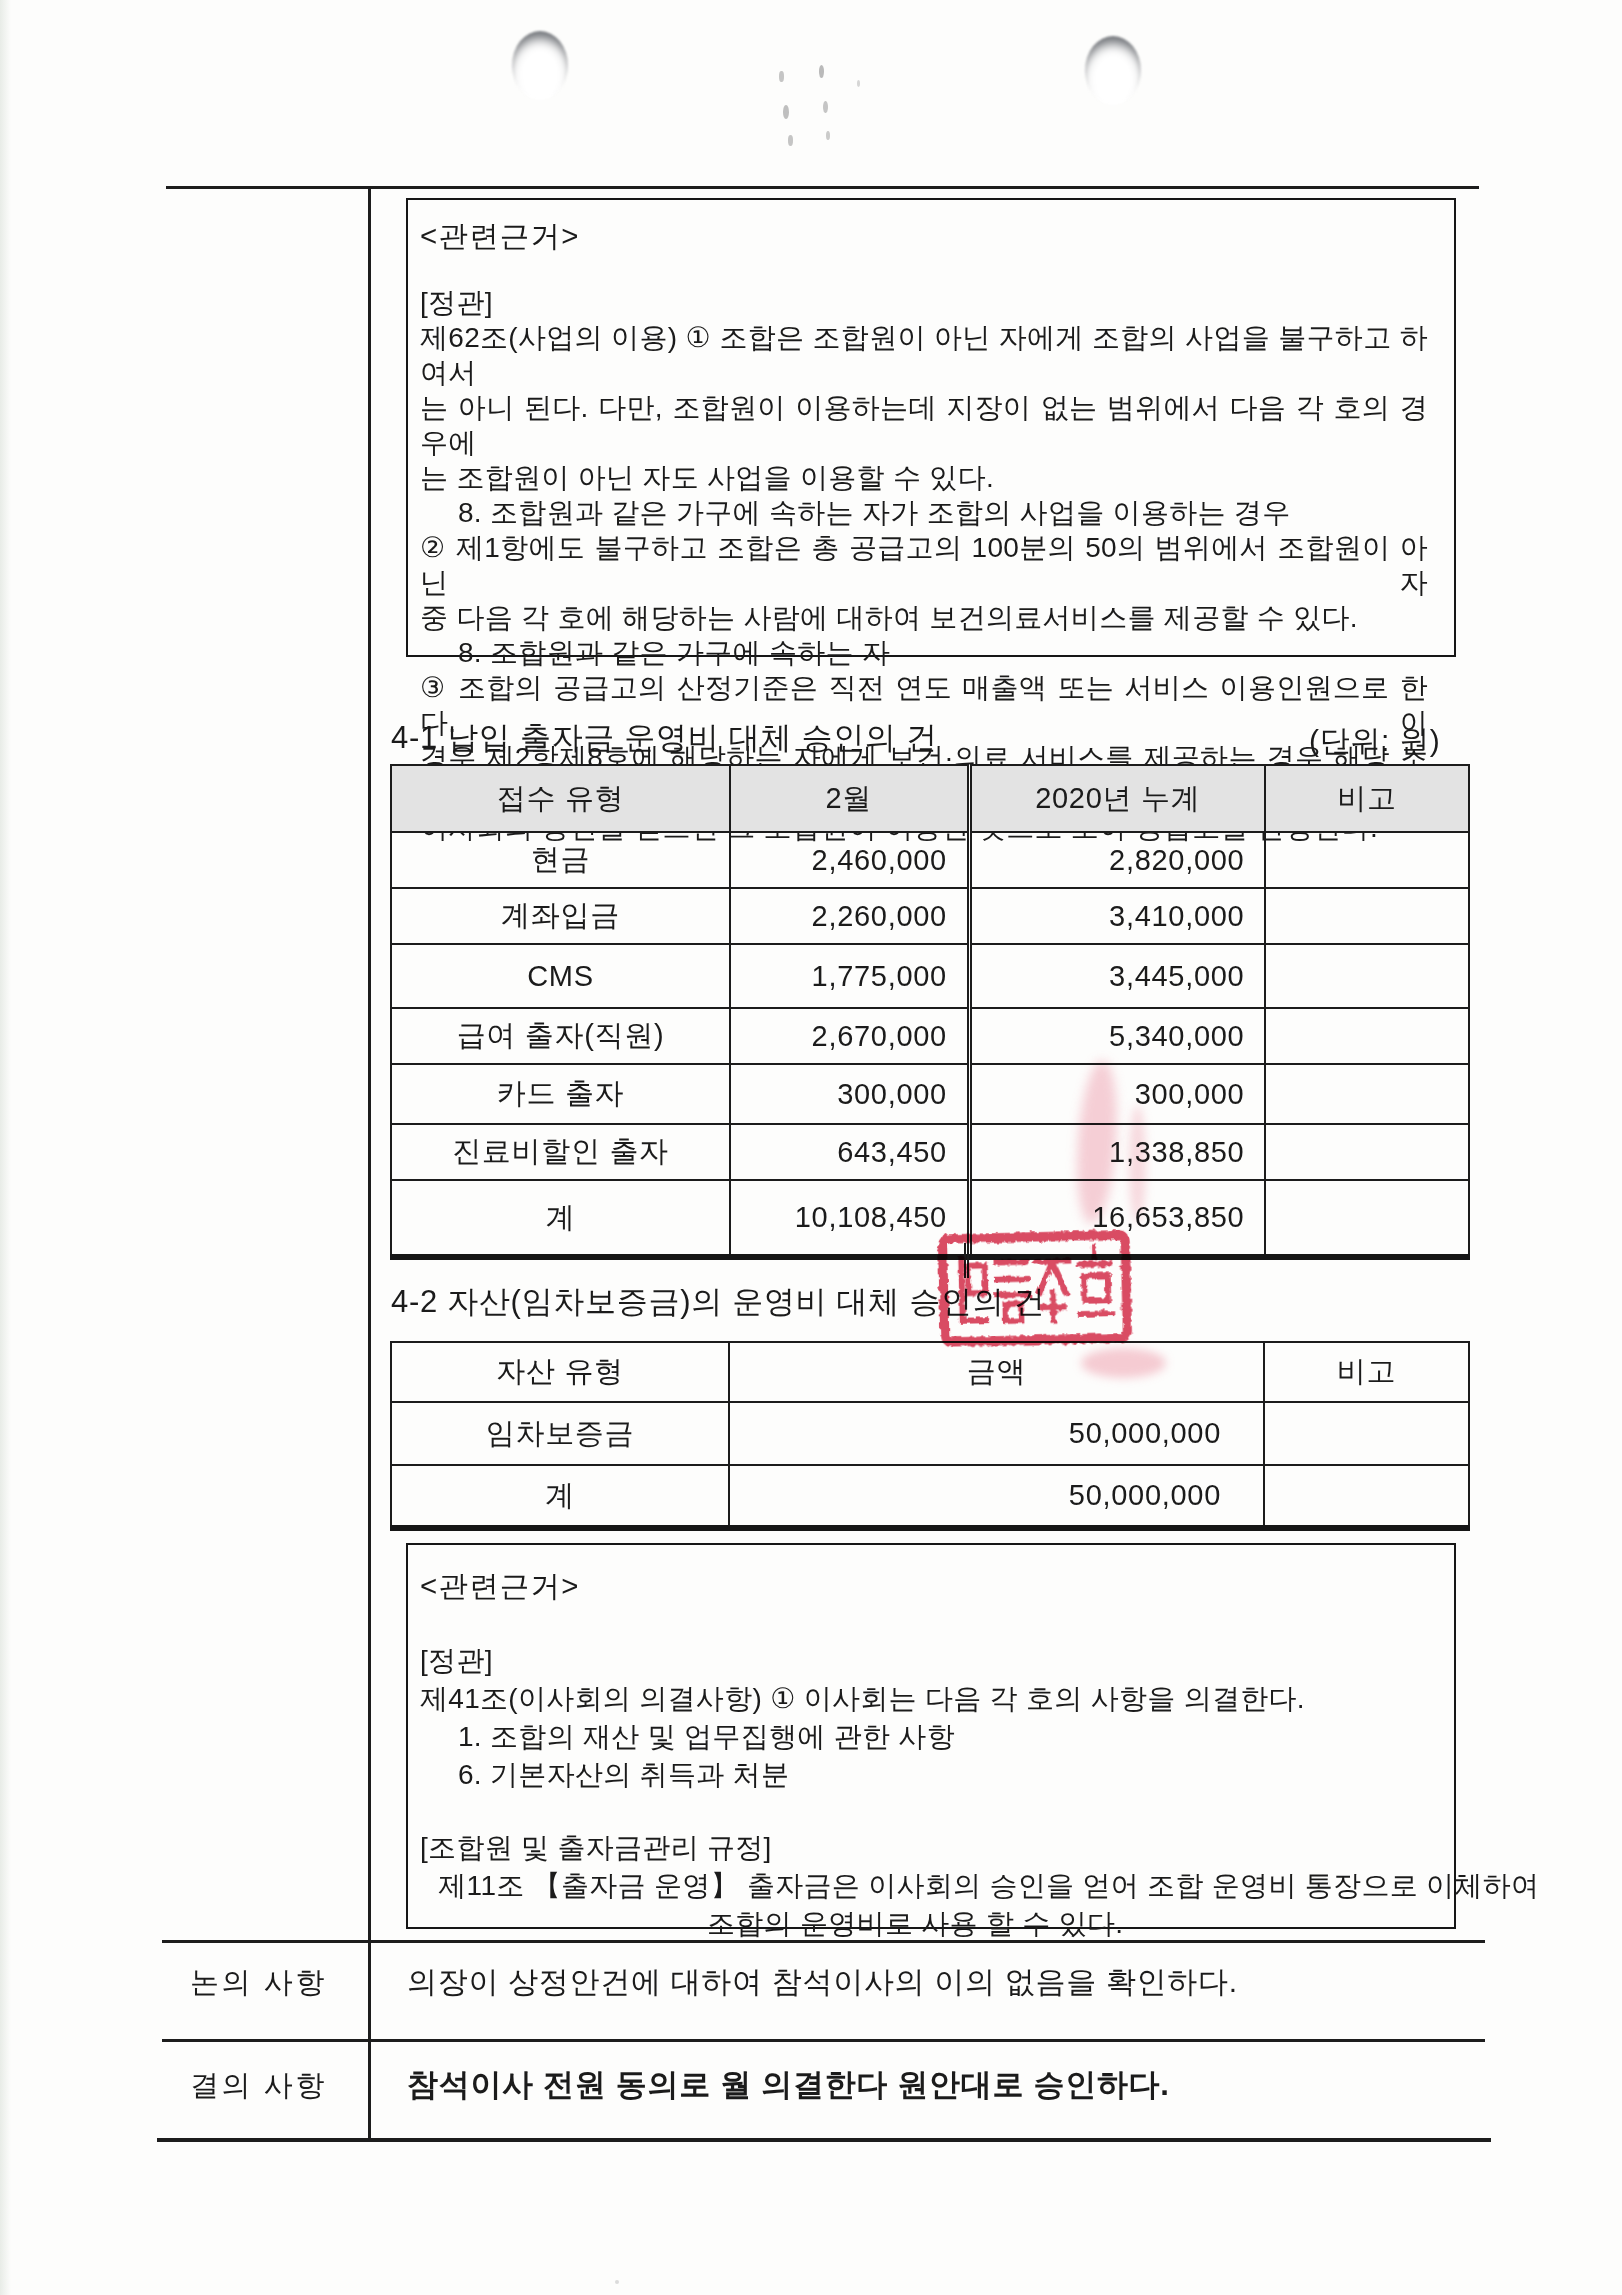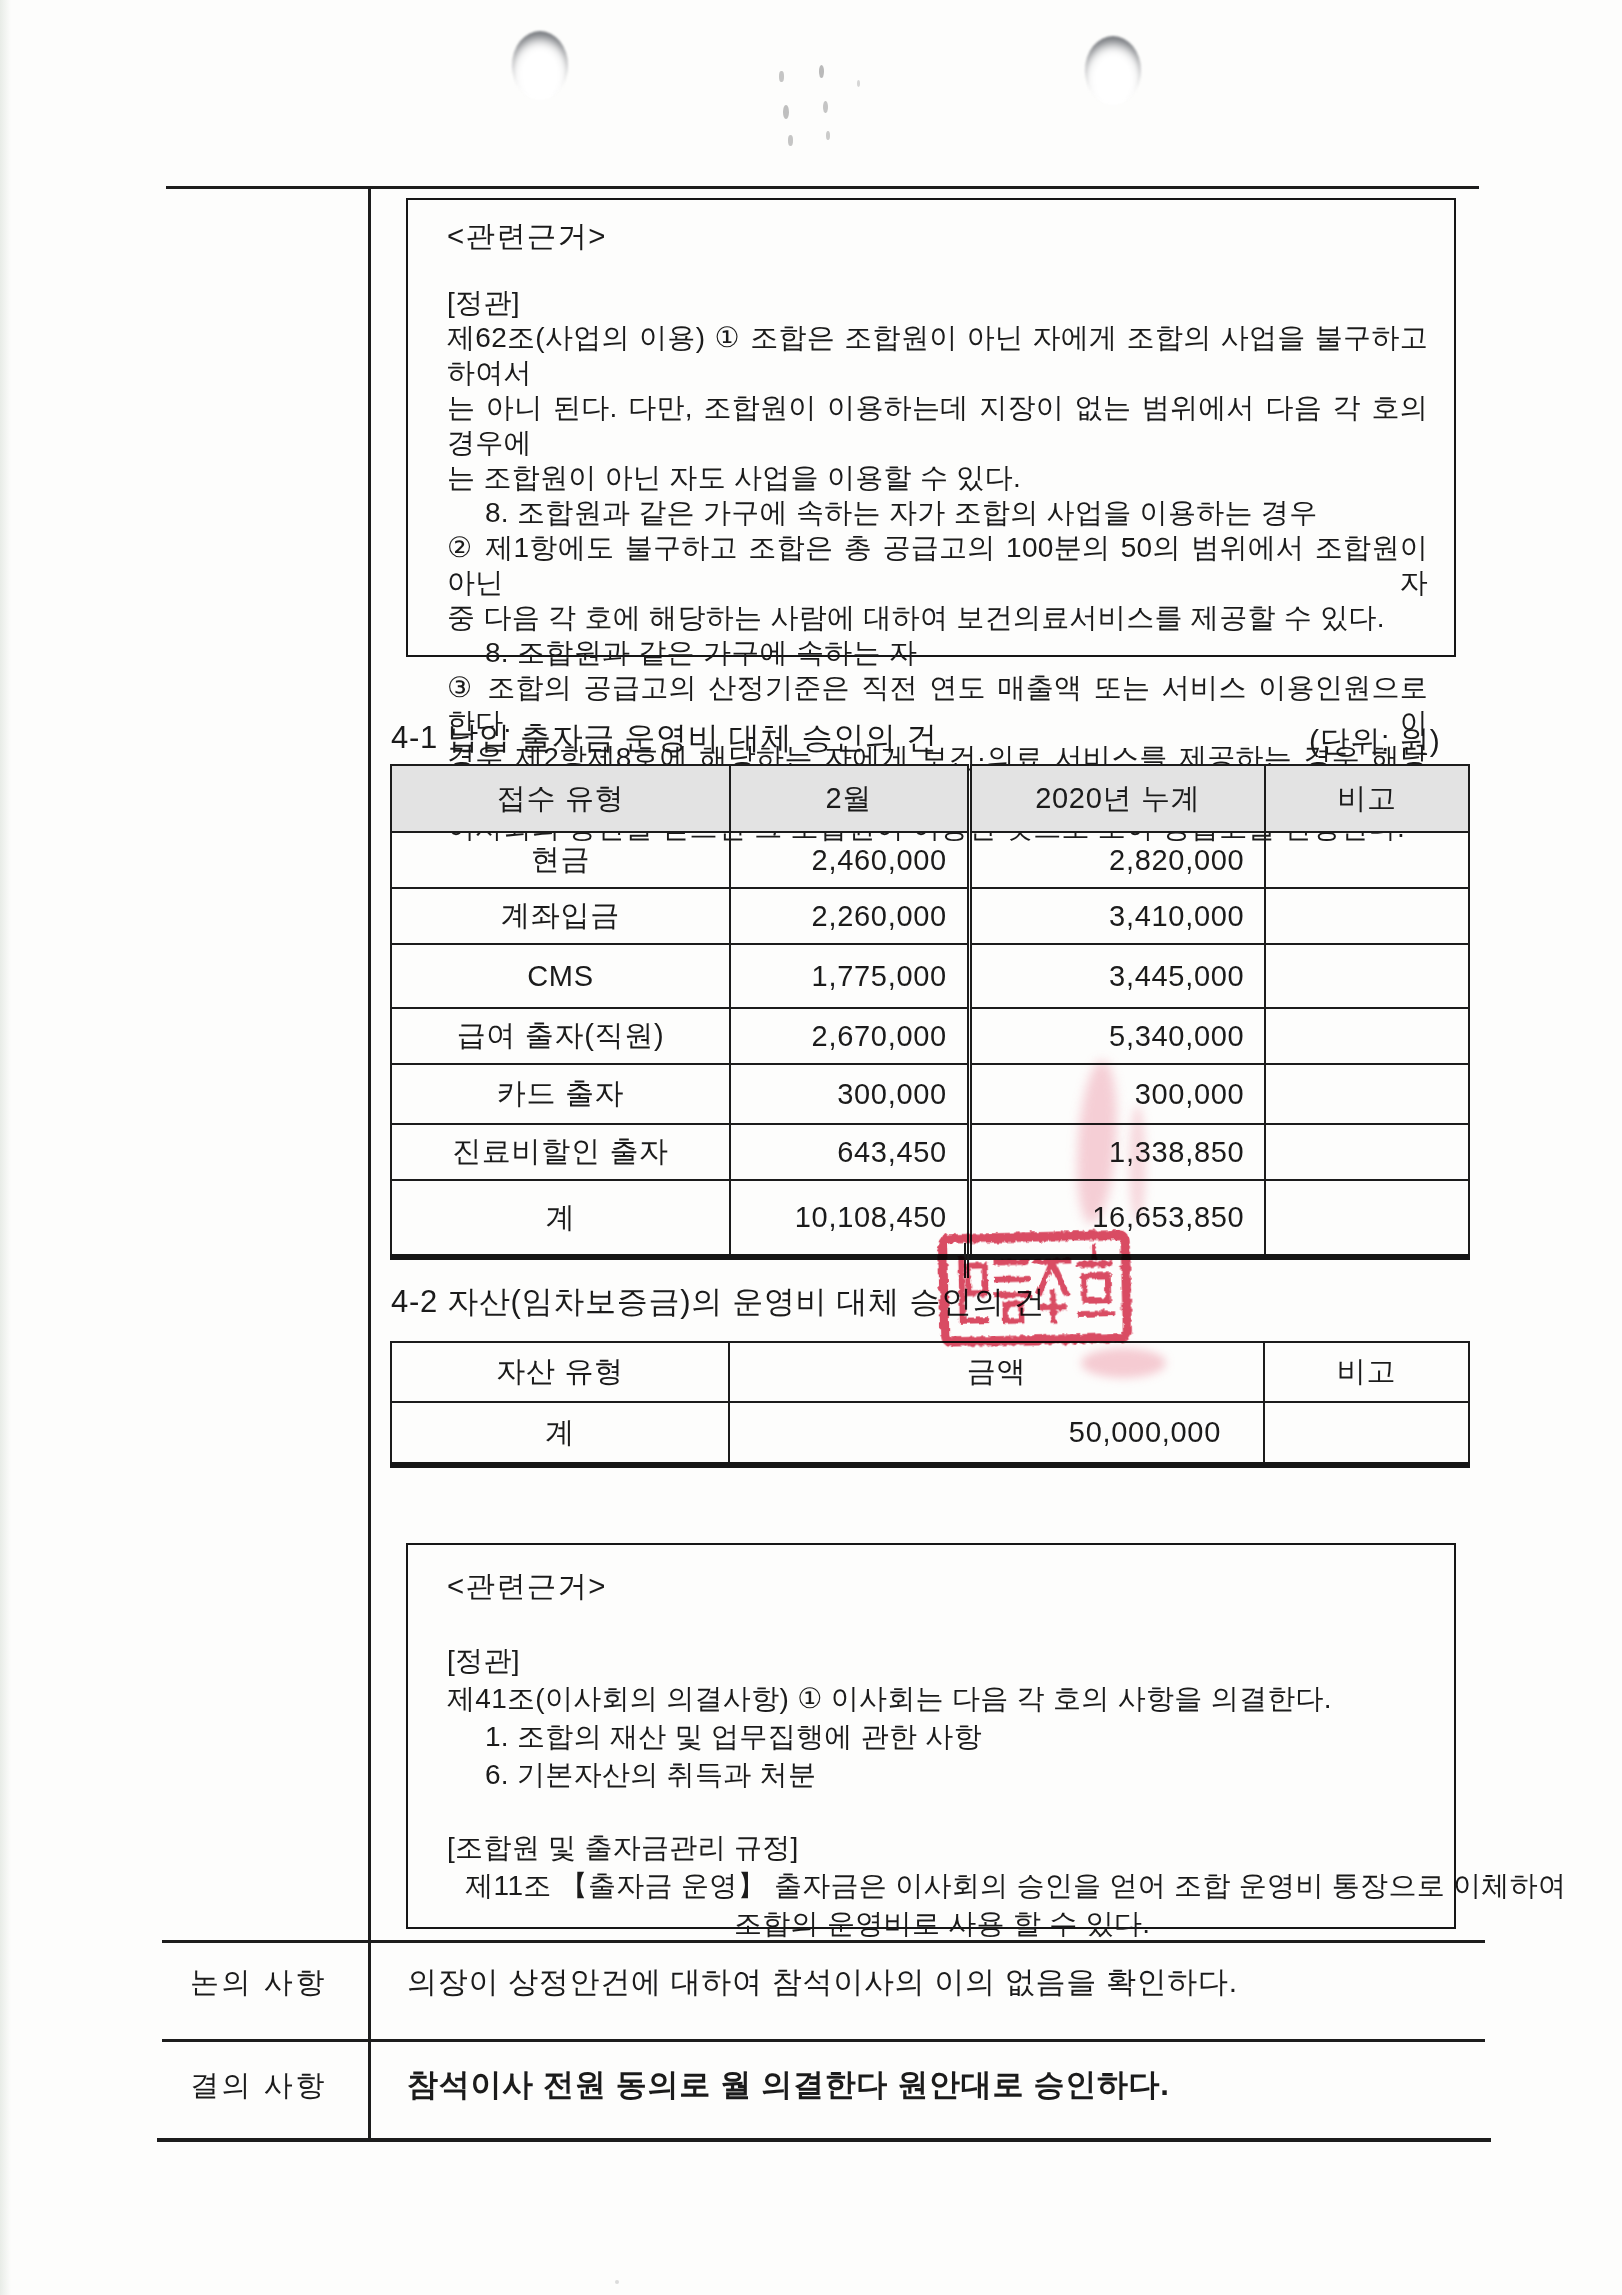--- a/index.html
+++ b/index.html
@@ -14,21 +14,21 @@
   .punch{position:absolute;width:56px;height:69px;border-radius:50%;
     background:radial-gradient(ellipse at 50% 62%,#ffffff 42%,#fbfbfb 58%,#ececec 70%,rgba(236,236,236,0) 78%);
     box-shadow:inset 0 13px 10.5px -5.9px rgba(88,92,98,.85);
     filter:blur(0.8px);}
   .speck{position:absolute;background:#8d8d8d;border-radius:50%;}
   
   .hrule{position:absolute;background:#1d1d1d;}
   .vrule{position:absolute;background:#1d1d1d;}
   
   .law-box{position:absolute;border:2.6px solid #161616;background:transparent;
-    padding:17px 26px 0 39px;box-sizing:border-box;}
+    padding:17px 26px 0 12px;box-sizing:border-box;}
   .law-title{font-size:29.4px;letter-spacing:1.3px;}
   .law-line{font-size:28px;line-height:35px;letter-spacing:0.3px;white-space:nowrap;}
   .law-line2{font-size:28px;line-height:38px;letter-spacing:0.3px;white-space:nowrap;}
   .jline{white-space:normal;text-align:justify;text-align-last:justify;}
   .indent1{padding-left:38px;}
   .gap-s{height:27.5px;}
   .gap-m{height:35px;}
   
   .sec-head{position:absolute;font-size:31px;letter-spacing:0.7px;white-space:nowrap;}
   .unit-label{position:absolute;font-size:30px;letter-spacing:0.7px;}
@@ -164,20 +164,25 @@
         <col style="width:535px">
         <col style="width:205px">
       </colgroup>
     <tbody>
         <tr style="height:60px">
       <th>자산 유형</th>
       <th>금액</th>
       <th>비고</th>
     </tr>
     <tr style="height:63px">
+      <td class="cat">임차보증금</td>
+      <td class="num2">50,000,000</td>
+      <td></td>
+    </tr>
+    <tr style="height:63px">
       <td class="cat">계</td>
       <td class="num2">50,000,000</td>
       <td></td>
     </tr>
   </tbody>
     </table>
 
   <div class="smudge" style="left:1078px;top:1060px;width:38px;height:164px;background:rgba(226,74,104,.26);filter:blur(5.2px);transform:rotate(4deg);"></div>
   <div class="smudge" style="left:1129px;top:1105px;width:17px;height:118px;background:rgba(226,74,104,.20);filter:blur(4.6px);"></div>
   <div class="smudge" style="left:1081px;top:1348px;width:85px;height:30px;background:rgba(226,74,104,.28);filter:blur(4.6px);"></div>

